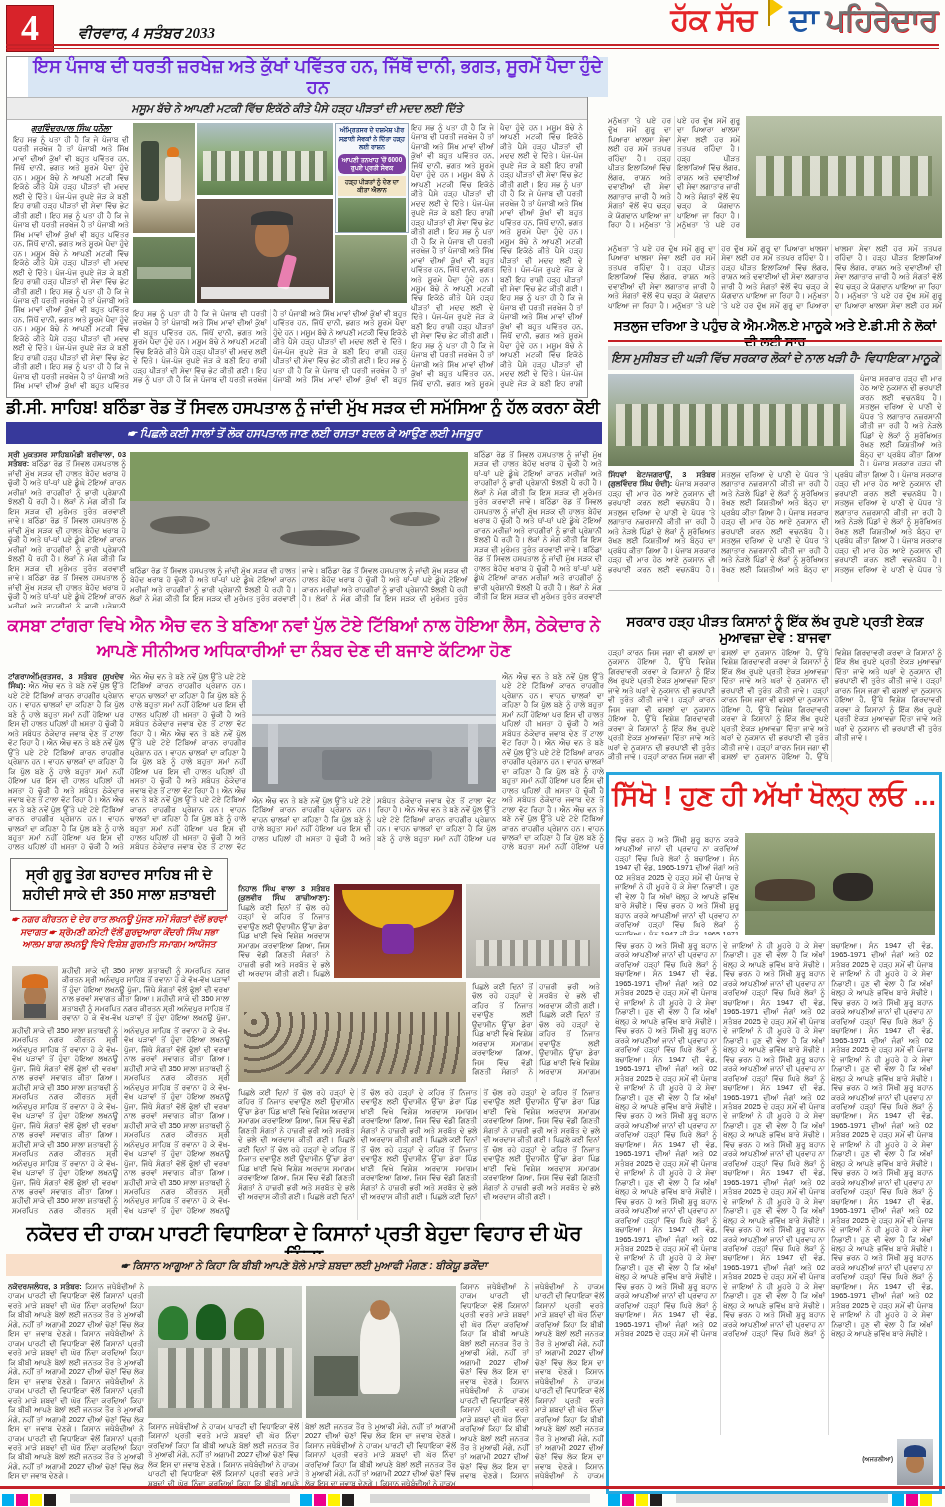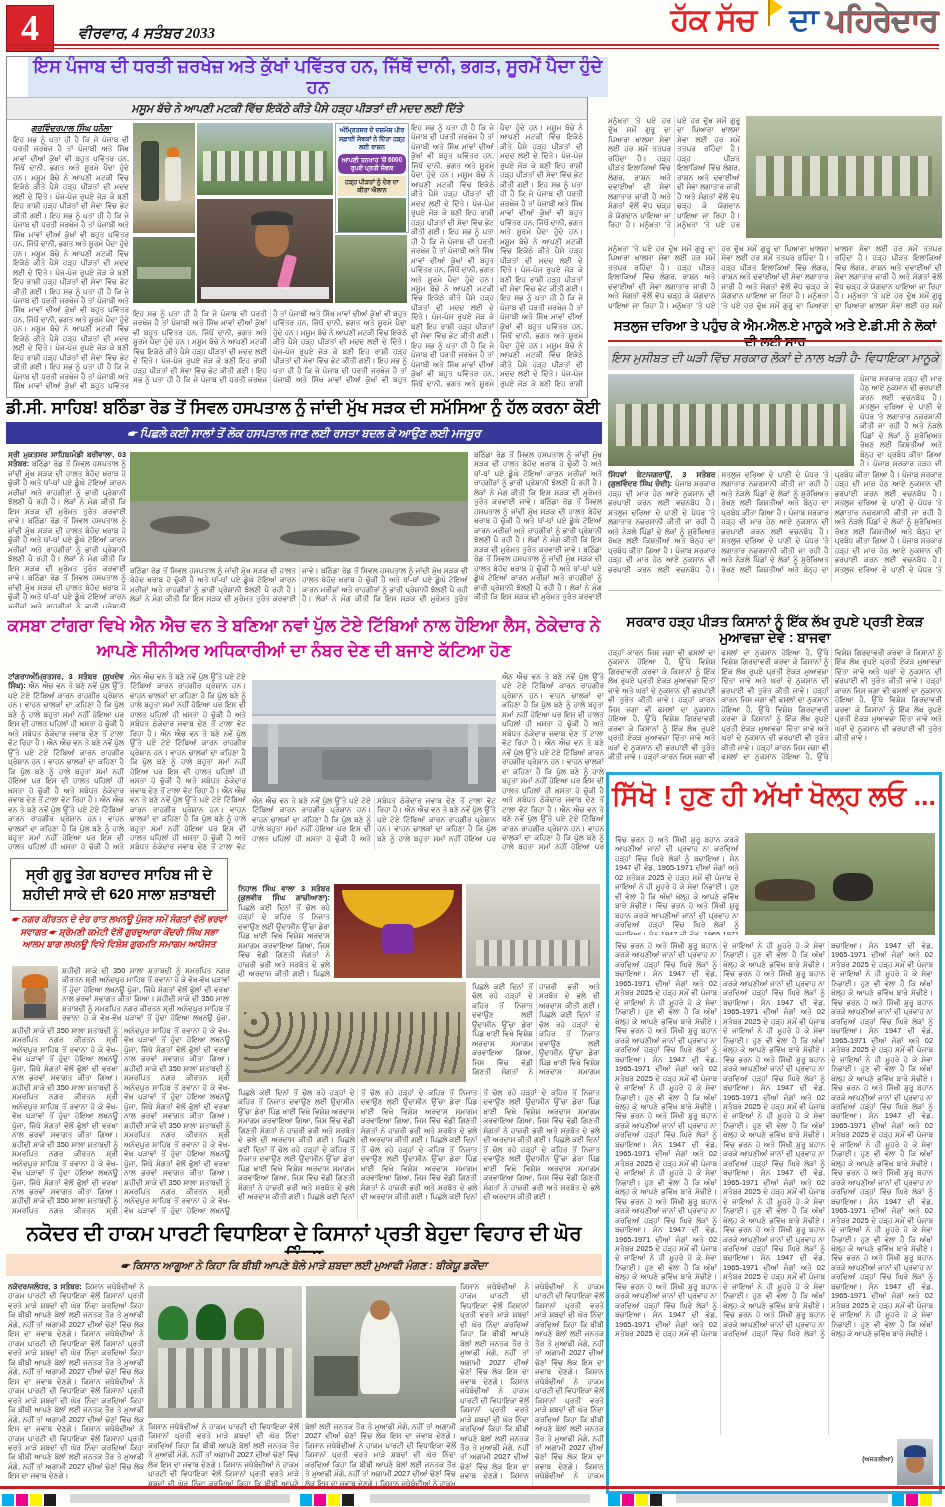--- a/index.html
+++ b/index.html
@@ -79,21 +79,21 @@
     <div class="photo abs" style="left:138px;top:68px;width:196px;height:122px;background:linear-gradient(180deg,#b9c2a8,#7d8a66);">
       <div class="abs" style="left:10px;top:40px;width:176px;height:40px;background:repeating-linear-gradient(90deg,#ecebe2 0 10px,#77865f 10px 18px);opacity:.8;"></div>
     </div>
     <div class="abs jtxt cols2" style="left:0;top:68px;width:132px;height:122px;">ਮਨੁੱਖਤਾ 'ਤੇ ਪਏ ਹਰ ਦੁੱਖ ਸਮੇਂ ਗੁਰੂ ਦਾ ਪਿਆਰਾ ਖਾਲਸਾ ਸੇਵਾ ਲਈ ਹਰ ਸਮੇਂ ਤਤਪਰ ਰਹਿੰਦਾ ਹੈ। ਹੜ੍ਹ ਪੀੜਤ ਇਲਾਕਿਆਂ ਵਿੱਚ ਲੰਗਰ, ਰਾਸ਼ਨ ਅਤੇ ਦਵਾਈਆਂ ਦੀ ਸੇਵਾ ਲਗਾਤਾਰ ਜਾਰੀ ਹੈ ਅਤੇ ਸੰਗਤਾਂ ਵੱਲੋਂ ਵੱਧ ਚੜ੍ਹ ਕੇ ਯੋਗਦਾਨ ਪਾਇਆ ਜਾ ਰਿਹਾ ਹੈ। ਮਨੁੱਖਤਾ 'ਤੇ ਪਏ ਹਰ ਦੁੱਖ ਸਮੇਂ ਗੁਰੂ ਦਾ ਪਿਆਰਾ ਖਾਲਸਾ ਸੇਵਾ ਲਈ ਹਰ ਸਮੇਂ ਤਤਪਰ ਰਹਿੰਦਾ ਹੈ। ਹੜ੍ਹ ਪੀੜਤ ਇਲਾਕਿਆਂ ਵਿੱਚ ਲੰਗਰ, ਰਾਸ਼ਨ ਅਤੇ ਦਵਾਈਆਂ ਦੀ ਸੇਵਾ ਲਗਾਤਾਰ ਜਾਰੀ ਹੈ ਅਤੇ ਸੰਗਤਾਂ ਵੱਲੋਂ ਵੱਧ ਚੜ੍ਹ ਕੇ ਯੋਗਦਾਨ ਪਾਇਆ ਜਾ ਰਿਹਾ ਹੈ। ਮਨੁੱਖਤਾ 'ਤੇ ਪਏ ਹਰ ਦੁੱਖ ਸਮੇਂ ਗੁਰੂ ਦਾ ਪਿਆਰਾ ਖਾਲਸਾ ਸੇਵਾ ਲਈ ਹਰ ਸਮੇਂ ਤਤਪਰ ਰਹਿੰਦਾ ਹੈ। ਹੜ੍ਹ ਪੀੜਤ ਇਲਾਕਿਆਂ ਵਿੱਚ ਲੰਗਰ, ਰਾਸ਼ਨ ਅਤੇ ਦਵਾਈਆਂ ਦੀ ਸੇਵਾ ਲਗਾਤਾਰ ਜਾਰੀ ਹੈ ਅਤੇ ਸੰਗਤਾਂ ਵੱਲੋਂ ਵੱਧ ਚੜ੍ਹ ਕੇ ਯੋਗਦਾਨ ਪਾਇਆ ਜਾ ਰਿਹਾ ਹੈ। ਮਨੁੱਖਤਾ 'ਤੇ ਪਏ ਹਰ ਦੁੱਖ ਸਮੇਂ ਗੁਰੂ ਦਾ ਪਿਆਰਾ ਖਾਲਸਾ ਸੇਵਾ ਲਈ ਹਰ ਸਮੇਂ ਤਤਪਰ ਰਹਿੰਦਾ ਹੈ। ਹੜ੍ਹ ਪੀੜਤ ਇਲਾਕਿਆਂ ਵਿੱਚ ਲੰਗਰ, ਰਾਸ਼ਨ ਅਤੇ ਦਵਾਈਆਂ ਦੀ ਸੇਵਾ ਲਗਾਤਾਰ ਜਾਰੀ ਹੈ ਅਤੇ ਸੰਗਤਾਂ ਵੱਲੋਂ ਵੱਧ ਚੜ੍ਹ ਕੇ ਯੋਗਦਾਨ ਪਾਇਆ ਜਾ ਰਿਹਾ ਹੈ।</div>
     <div class="abs jtxt cols3" style="left:0;top:196px;width:334px;height:72px;">ਮਨੁੱਖਤਾ 'ਤੇ ਪਏ ਹਰ ਦੁੱਖ ਸਮੇਂ ਗੁਰੂ ਦਾ ਪਿਆਰਾ ਖਾਲਸਾ ਸੇਵਾ ਲਈ ਹਰ ਸਮੇਂ ਤਤਪਰ ਰਹਿੰਦਾ ਹੈ। ਹੜ੍ਹ ਪੀੜਤ ਇਲਾਕਿਆਂ ਵਿੱਚ ਲੰਗਰ, ਰਾਸ਼ਨ ਅਤੇ ਦਵਾਈਆਂ ਦੀ ਸੇਵਾ ਲਗਾਤਾਰ ਜਾਰੀ ਹੈ ਅਤੇ ਸੰਗਤਾਂ ਵੱਲੋਂ ਵੱਧ ਚੜ੍ਹ ਕੇ ਯੋਗਦਾਨ ਪਾਇਆ ਜਾ ਰਿਹਾ ਹੈ। ਮਨੁੱਖਤਾ 'ਤੇ ਪਏ ਹਰ ਦੁੱਖ ਸਮੇਂ ਗੁਰੂ ਦਾ ਪਿਆਰਾ ਖਾਲਸਾ ਸੇਵਾ ਲਈ ਹਰ ਸਮੇਂ ਤਤਪਰ ਰਹਿੰਦਾ ਹੈ। ਹੜ੍ਹ ਪੀੜਤ ਇਲਾਕਿਆਂ ਵਿੱਚ ਲੰਗਰ, ਰਾਸ਼ਨ ਅਤੇ ਦਵਾਈਆਂ ਦੀ ਸੇਵਾ ਲਗਾਤਾਰ ਜਾਰੀ ਹੈ ਅਤੇ ਸੰਗਤਾਂ ਵੱਲੋਂ ਵੱਧ ਚੜ੍ਹ ਕੇ ਯੋਗਦਾਨ ਪਾਇਆ ਜਾ ਰਿਹਾ ਹੈ। ਮਨੁੱਖਤਾ 'ਤੇ ਪਏ ਹਰ ਦੁੱਖ ਸਮੇਂ ਗੁਰੂ ਦਾ ਪਿਆਰਾ ਖਾਲਸਾ ਸੇਵਾ ਲਈ ਹਰ ਸਮੇਂ ਤਤਪਰ ਰਹਿੰਦਾ ਹੈ। ਹੜ੍ਹ ਪੀੜਤ ਇਲਾਕਿਆਂ ਵਿੱਚ ਲੰਗਰ, ਰਾਸ਼ਨ ਅਤੇ ਦਵਾਈਆਂ ਦੀ ਸੇਵਾ ਲਗਾਤਾਰ ਜਾਰੀ ਹੈ ਅਤੇ ਸੰਗਤਾਂ ਵੱਲੋਂ ਵੱਧ ਚੜ੍ਹ ਕੇ ਯੋਗਦਾਨ ਪਾਇਆ ਜਾ ਰਿਹਾ ਹੈ। ਮਨੁੱਖਤਾ 'ਤੇ ਪਏ ਹਰ ਦੁੱਖ ਸਮੇਂ ਗੁਰੂ ਦਾ ਪਿਆਰਾ ਖਾਲਸਾ ਸੇਵਾ ਲਈ ਹਰ ਸਮੇਂ ਤਤਪਰ ਰਹਿੰਦਾ ਹੈ। ਹੜ੍ਹ ਪੀੜਤ ਇਲਾਕਿਆਂ ਵਿੱਚ ਲੰਗਰ, ਰਾਸ਼ਨ ਅਤੇ ਦਵਾਈਆਂ ਦੀ ਸੇਵਾ ਲਗਾਤਾਰ ਜਾਰੀ ਹੈ ਅਤੇ ਸੰਗਤਾਂ ਵੱਲੋਂ ਵੱਧ ਚੜ੍ਹ ਕੇ ਯੋਗਦਾਨ ਪਾਇਆ ਜਾ ਰਿਹਾ ਹੈ। ਮਨੁੱਖਤਾ 'ਤੇ ਪਏ ਹਰ ਦੁੱਖ ਸਮੇਂ ਗੁਰੂ ਦਾ ਪਿਆਰਾ ਖਾਲਸਾ ਸੇਵਾ ਲਈ ਹਰ ਸਮੇਂ ਤਤਪਰ ਰਹਿੰਦਾ ਹੈ। ਹੜ੍ਹ ਪੀੜਤ ਇਲਾਕਿਆਂ ਵਿੱਚ ਲੰਗਰ, ਰਾਸ਼ਨ ਅਤੇ ਦਵਾਈਆਂ ਦੀ ਸੇਵਾ ਲਗਾਤਾਰ ਜਾਰੀ ਹੈ ਅਤੇ ਸੰਗਤਾਂ ਵੱਲੋਂ ਵੱਧ ਚੜ੍ਹ ਕੇ ਯੋਗਦਾਨ ਪਾਇਆ ਜਾ ਰਿਹਾ ਹੈ।</div>
   </div>
 
   <div class="abs" style="left:608px;top:318px;width:334px;height:290px;">
     <div class="hl" style="font-size:13px;color:#000;">ਸਤਲੁਜ ਦਰਿਆ ਤੇ ਪਹੁੰਚ ਕੇ ਐਮ.ਐਲ.ਏ ਮਾਨੂਕੇ ਅਤੇ ਏ.ਡੀ.ਸੀ ਨੇ ਲੋਕਾਂ ਦੀ ਲਈ ਸਾਰ</div>
     <div class="abs" style="left:0;top:22px;width:334px;height:2px;background:#c42127;"></div>
-    <div class="band" style="position:absolute;left:0;top:28px;width:334px;height:24px;background:#dcdcdc;font-size:12px;font-weight:normal;font-style:italic;color:#222;">ਇਸ ਮੁਸੀਬਤ ਦੀ ਘੜੀ ਵਿੱਚ ਸਰਕਾਰ ਲੋਕਾਂ ਦੇ ਨਾਲ ਖੜੀ ਹੈ- ਵਿਧਾਇਕਾ ਮਾਨੂਕੇ</div>
+    <div class="band" style="position:absolute;left:0;top:28px;width:334px;height:24px;background:#dcdcdc;font-size:12px;font-weight:bold;font-style:italic;color:#222;">ਇਸ ਮੁਸੀਬਤ ਦੀ ਘੜੀ ਵਿੱਚ ਸਰਕਾਰ ਲੋਕਾਂ ਦੇ ਨਾਲ ਖੜੀ ਹੈ- ਵਿਧਾਇਕਾ ਮਾਨੂਕੇ</div>
     <div class="photo abs" style="left:0;top:56px;width:246px;height:92px;background:linear-gradient(180deg,#bcc6cd 0%,#93a37e 55%,#6c7c5a);">
       <div class="abs" style="left:8px;top:30px;width:230px;height:42px;background:repeating-linear-gradient(90deg,#e9e6da 0 9px,#6f7f5d 9px 16px);opacity:.85;"></div>
     </div>
     <div class="abs jtxt" style="left:252px;top:56px;width:82px;height:92px;">ਪੰਜਾਬ ਸਰਕਾਰ ਹੜ੍ਹ ਦੀ ਮਾਰ ਹੇਠ ਆਏ ਨੁਕਸਾਨ ਦੀ ਭਰਪਾਈ ਕਰਨ ਲਈ ਵਚਨਬੱਧ ਹੈ। ਸਤਲੁਜ ਦਰਿਆ ਦੇ ਪਾਣੀ ਦੇ ਪੱਧਰ 'ਤੇ ਲਗਾਤਾਰ ਨਜ਼ਰਸਾਨੀ ਕੀਤੀ ਜਾ ਰਹੀ ਹੈ ਅਤੇ ਨੇੜਲੇ ਪਿੰਡਾਂ ਦੇ ਲੋਕਾਂ ਨੂੰ ਸੁਰੱਖਿਅਤ ਰੱਖਣ ਲਈ ਕਿਸ਼ਤੀਆਂ ਅਤੇ ਬੰਨ੍ਹ ਦਾ ਪ੍ਰਬੰਧ ਕੀਤਾ ਗਿਆ ਹੈ। ਪੰਜਾਬ ਸਰਕਾਰ ਹੜ੍ਹ ਦੀ ਮਾਰ ਹੇਠ ਆਏ ਨੁਕਸਾਨ ਦੀ ਭਰਪਾਈ ਕਰਨ ਲਈ ਵਚਨਬੱਧ ਹੈ। ਸਤਲੁਜ ਦਰਿਆ ਦੇ ਪਾਣੀ ਦੇ ਪੱਧਰ 'ਤੇ ਲਗਾਤਾਰ ਨਜ਼ਰਸਾਨੀ ਕੀਤੀ ਜਾ ਰਹੀ ਹੈ ਅਤੇ ਨੇੜਲੇ ਪਿੰਡਾਂ ਦੇ ਲੋਕਾਂ ਨੂੰ ਸੁਰੱਖਿਅਤ ਰੱਖਣ ਲਈ ਕਿਸ਼ਤੀਆਂ ਅਤੇ ਬੰਨ੍ਹ ਦਾ ਪ੍ਰਬੰਧ ਕੀਤਾ ਗਿਆ ਹੈ। ਪੰਜਾਬ ਸਰਕਾਰ ਹੜ੍ਹ ਦੀ ਮਾਰ ਹੇਠ ਆਏ ਨੁਕਸਾਨ ਦੀ ਭਰਪਾਈ ਕਰਨ ਲਈ ਵਚਨਬੱਧ ਹੈ। ਸਤਲੁਜ ਦਰਿਆ ਦੇ ਪਾਣੀ ਦੇ ਪੱਧਰ 'ਤੇ ਲਗਾਤਾਰ ਨਜ਼ਰਸਾਨੀ ਕੀਤੀ ਜਾ ਰਹੀ ਹੈ ਅਤੇ ਨੇੜਲੇ ਪਿੰਡਾਂ ਦੇ ਲੋਕਾਂ ਨੂੰ ਸੁਰੱਖਿਅਤ ਰੱਖਣ ਲਈ ਕਿਸ਼ਤੀਆਂ ਅਤੇ ਬੰਨ੍ਹ ਦਾ ਪ੍ਰਬੰਧ ਕੀਤਾ ਗਿਆ ਹੈ।</div>
     <div class="abs jtxt cols3" style="left:0;top:152px;width:334px;height:112px;"><span class="dl">ਸਿੱਧਵਾਂ ਬੇਟ/ਜਗਰਾਉਂ, 3 ਸਤੰਬਰ (ਗੁਲਵਿੰਦਰ ਸਿੰਘ ਚੰਦੀ):</span> <span>ਪੰਜਾਬ ਸਰਕਾਰ ਹੜ੍ਹ ਦੀ ਮਾਰ ਹੇਠ ਆਏ ਨੁਕਸਾਨ ਦੀ ਭਰਪਾਈ ਕਰਨ ਲਈ ਵਚਨਬੱਧ ਹੈ। ਸਤਲੁਜ ਦਰਿਆ ਦੇ ਪਾਣੀ ਦੇ ਪੱਧਰ 'ਤੇ ਲਗਾਤਾਰ ਨਜ਼ਰਸਾਨੀ ਕੀਤੀ ਜਾ ਰਹੀ ਹੈ ਅਤੇ ਨੇੜਲੇ ਪਿੰਡਾਂ ਦੇ ਲੋਕਾਂ ਨੂੰ ਸੁਰੱਖਿਅਤ ਰੱਖਣ ਲਈ ਕਿਸ਼ਤੀਆਂ ਅਤੇ ਬੰਨ੍ਹ ਦਾ ਪ੍ਰਬੰਧ ਕੀਤਾ ਗਿਆ ਹੈ। ਪੰਜਾਬ ਸਰਕਾਰ ਹੜ੍ਹ ਦੀ ਮਾਰ ਹੇਠ ਆਏ ਨੁਕਸਾਨ ਦੀ ਭਰਪਾਈ ਕਰਨ ਲਈ ਵਚਨਬੱਧ ਹੈ। ਸਤਲੁਜ ਦਰਿਆ ਦੇ ਪਾਣੀ ਦੇ ਪੱਧਰ 'ਤੇ ਲਗਾਤਾਰ ਨਜ਼ਰਸਾਨੀ ਕੀਤੀ ਜਾ ਰਹੀ ਹੈ ਅਤੇ ਨੇੜਲੇ ਪਿੰਡਾਂ ਦੇ ਲੋਕਾਂ ਨੂੰ ਸੁਰੱਖਿਅਤ ਰੱਖਣ ਲਈ ਕਿਸ਼ਤੀਆਂ ਅਤੇ ਬੰਨ੍ਹ ਦਾ ਪ੍ਰਬੰਧ ਕੀਤਾ ਗਿਆ ਹੈ। ਪੰਜਾਬ ਸਰਕਾਰ ਹੜ੍ਹ ਦੀ ਮਾਰ ਹੇਠ ਆਏ ਨੁਕਸਾਨ ਦੀ ਭਰਪਾਈ ਕਰਨ ਲਈ ਵਚਨਬੱਧ ਹੈ। ਸਤਲੁਜ ਦਰਿਆ ਦੇ ਪਾਣੀ ਦੇ ਪੱਧਰ 'ਤੇ ਲਗਾਤਾਰ ਨਜ਼ਰਸਾਨੀ ਕੀਤੀ ਜਾ ਰਹੀ ਹੈ ਅਤੇ ਨੇੜਲੇ ਪਿੰਡਾਂ ਦੇ ਲੋਕਾਂ ਨੂੰ ਸੁਰੱਖਿਅਤ ਰੱਖਣ ਲਈ ਕਿਸ਼ਤੀਆਂ ਅਤੇ ਬੰਨ੍ਹ ਦਾ ਪ੍ਰਬੰਧ ਕੀਤਾ ਗਿਆ ਹੈ। ਪੰਜਾਬ ਸਰਕਾਰ ਹੜ੍ਹ ਦੀ ਮਾਰ ਹੇਠ ਆਏ ਨੁਕਸਾਨ ਦੀ ਭਰਪਾਈ ਕਰਨ ਲਈ ਵਚਨਬੱਧ ਹੈ। ਸਤਲੁਜ ਦਰਿਆ ਦੇ ਪਾਣੀ ਦੇ ਪੱਧਰ 'ਤੇ ਲਗਾਤਾਰ ਨਜ਼ਰਸਾਨੀ ਕੀਤੀ ਜਾ ਰਹੀ ਹੈ ਅਤੇ ਨੇੜਲੇ ਪਿੰਡਾਂ ਦੇ ਲੋਕਾਂ ਨੂੰ ਸੁਰੱਖਿਅਤ ਰੱਖਣ ਲਈ ਕਿਸ਼ਤੀਆਂ ਅਤੇ ਬੰਨ੍ਹ ਦਾ ਪ੍ਰਬੰਧ ਕੀਤਾ ਗਿਆ ਹੈ। ਪੰਜਾਬ ਸਰਕਾਰ ਹੜ੍ਹ ਦੀ ਮਾਰ ਹੇਠ ਆਏ ਨੁਕਸਾਨ ਦੀ ਭਰਪਾਈ ਕਰਨ ਲਈ ਵਚਨਬੱਧ ਹੈ। ਸਤਲੁਜ ਦਰਿਆ ਦੇ ਪਾਣੀ ਦੇ ਪੱਧਰ 'ਤੇ ਲਗਾਤਾਰ ਨਜ਼ਰਸਾਨੀ ਕੀਤੀ ਜਾ ਰਹੀ ਹੈ ਅਤੇ ਨੇੜਲੇ ਪਿੰਡਾਂ ਦੇ ਲੋਕਾਂ ਨੂੰ ਸੁਰੱਖਿਅਤ ਰੱਖਣ ਲਈ ਕਿਸ਼ਤੀਆਂ ਅਤੇ ਬੰਨ੍ਹ ਦਾ ਪ੍ਰਬੰਧ ਕੀਤਾ ਗਿਆ ਹੈ।</span></div>
     <div class="abs" style="left:0;top:272px;width:334px;height:1px;background:#bbb;"></div>
   </div>
 
   <div class="abs" style="left:608px;top:614px;width:334px;height:152px;">
     <div class="hl" style="font-size:13.5px;color:#000;">ਸਰਕਾਰ ਹੜ੍ਹ ਪੀੜਤ ਕਿਸਾਨਾਂ ਨੂੰ ਇੱਕ ਲੱਖ ਰੁਪਏ ਪ੍ਰਤੀ ਏਕੜ ਮੁਆਵਜ਼ਾ ਦੇਵੇ : ਬਾਜਵਾ</div>
@@ -139,21 +139,21 @@
       <div class="abs" style="left:0;top:36px;width:244px;height:8px;background:#dfe3e7;"></div>
       <div class="abs" style="left:16px;top:44px;width:10px;height:60px;background:#c7cbd0;"></div>
       <div class="abs" style="left:216px;top:44px;width:10px;height:60px;background:#c7cbd0;"></div>
       <div class="abs" style="left:70px;top:70px;width:110px;height:30px;background:#7c8085;border-radius:4px;"></div>
     </div>
     <div class="abs jtxt cols2" style="left:246px;top:182px;width:244px;height:54px;">ਐਨ ਐਚ ਵਨ ਤੇ ਬਣੇ ਨਵੇਂ ਪੁੱਲ ਉੱਤੇ ਪਏ ਟੋਏ ਟਿੱਬਿਆਂ ਕਾਰਨ ਰਾਹਗੀਰ ਪ੍ਰੇਸ਼ਾਨ ਹਨ। ਵਾਹਨ ਚਾਲਕਾਂ ਦਾ ਕਹਿਣਾ ਹੈ ਕਿ ਪੁੱਲ ਬਣੇ ਨੂੰ ਹਾਲੇ ਬਹੁਤਾ ਸਮਾਂ ਨਹੀਂ ਹੋਇਆ ਪਰ ਇਸ ਦੀ ਹਾਲਤ ਪਹਿਲਾਂ ਹੀ ਖ਼ਸਤਾ ਹੋ ਚੁੱਕੀ ਹੈ ਅਤੇ ਸਬੰਧਤ ਠੇਕੇਦਾਰ ਜਵਾਬ ਦੇਣ ਤੋਂ ਟਾਲਾ ਵੱਟ ਰਿਹਾ ਹੈ। ਐਨ ਐਚ ਵਨ ਤੇ ਬਣੇ ਨਵੇਂ ਪੁੱਲ ਉੱਤੇ ਪਏ ਟੋਏ ਟਿੱਬਿਆਂ ਕਾਰਨ ਰਾਹਗੀਰ ਪ੍ਰੇਸ਼ਾਨ ਹਨ। ਵਾਹਨ ਚਾਲਕਾਂ ਦਾ ਕਹਿਣਾ ਹੈ ਕਿ ਪੁੱਲ ਬਣੇ ਨੂੰ ਹਾਲੇ ਬਹੁਤਾ ਸਮਾਂ ਨਹੀਂ ਹੋਇਆ ਪਰ ਇਸ ਦੀ ਹਾਲਤ ਪਹਿਲਾਂ ਹੀ ਖ਼ਸਤਾ ਹੋ ਚੁੱਕੀ ਹੈ ਅਤੇ ਸਬੰਧਤ ਠੇਕੇਦਾਰ ਜਵਾਬ ਦੇਣ ਤੋਂ ਟਾਲਾ ਵੱਟ ਰਿਹਾ ਹੈ। ਐਨ ਐਚ ਵਨ ਤੇ ਬਣੇ ਨਵੇਂ ਪੁੱਲ ਉੱਤੇ ਪਏ ਟੋਏ ਟਿੱਬਿਆਂ ਕਾਰਨ ਰਾਹਗੀਰ ਪ੍ਰੇਸ਼ਾਨ ਹਨ। ਵਾਹਨ ਚਾਲਕਾਂ ਦਾ ਕਹਿਣਾ ਹੈ ਕਿ ਪੁੱਲ ਬਣੇ ਨੂੰ ਹਾਲੇ ਬਹੁਤਾ ਸਮਾਂ ਨਹੀਂ ਹੋਇਆ ਪਰ ਇਸ ਦੀ ਹਾਲਤ ਪਹਿਲਾਂ ਹੀ ਖ਼ਸਤਾ ਹੋ ਚੁੱਕੀ ਹੈ ਅਤੇ ਸਬੰਧਤ ਠੇਕੇਦਾਰ ਜਵਾਬ ਦੇਣ ਤੋਂ ਟਾਲਾ ਵੱਟ ਰਿਹਾ ਹੈ।</div>
     <div class="abs jtxt" style="left:496px;top:58px;width:102px;height:178px;">ਐਨ ਐਚ ਵਨ ਤੇ ਬਣੇ ਨਵੇਂ ਪੁੱਲ ਉੱਤੇ ਪਏ ਟੋਏ ਟਿੱਬਿਆਂ ਕਾਰਨ ਰਾਹਗੀਰ ਪ੍ਰੇਸ਼ਾਨ ਹਨ। ਵਾਹਨ ਚਾਲਕਾਂ ਦਾ ਕਹਿਣਾ ਹੈ ਕਿ ਪੁੱਲ ਬਣੇ ਨੂੰ ਹਾਲੇ ਬਹੁਤਾ ਸਮਾਂ ਨਹੀਂ ਹੋਇਆ ਪਰ ਇਸ ਦੀ ਹਾਲਤ ਪਹਿਲਾਂ ਹੀ ਖ਼ਸਤਾ ਹੋ ਚੁੱਕੀ ਹੈ ਅਤੇ ਸਬੰਧਤ ਠੇਕੇਦਾਰ ਜਵਾਬ ਦੇਣ ਤੋਂ ਟਾਲਾ ਵੱਟ ਰਿਹਾ ਹੈ। ਐਨ ਐਚ ਵਨ ਤੇ ਬਣੇ ਨਵੇਂ ਪੁੱਲ ਉੱਤੇ ਪਏ ਟੋਏ ਟਿੱਬਿਆਂ ਕਾਰਨ ਰਾਹਗੀਰ ਪ੍ਰੇਸ਼ਾਨ ਹਨ। ਵਾਹਨ ਚਾਲਕਾਂ ਦਾ ਕਹਿਣਾ ਹੈ ਕਿ ਪੁੱਲ ਬਣੇ ਨੂੰ ਹਾਲੇ ਬਹੁਤਾ ਸਮਾਂ ਨਹੀਂ ਹੋਇਆ ਪਰ ਇਸ ਦੀ ਹਾਲਤ ਪਹਿਲਾਂ ਹੀ ਖ਼ਸਤਾ ਹੋ ਚੁੱਕੀ ਹੈ ਅਤੇ ਸਬੰਧਤ ਠੇਕੇਦਾਰ ਜਵਾਬ ਦੇਣ ਤੋਂ ਟਾਲਾ ਵੱਟ ਰਿਹਾ ਹੈ। ਐਨ ਐਚ ਵਨ ਤੇ ਬਣੇ ਨਵੇਂ ਪੁੱਲ ਉੱਤੇ ਪਏ ਟੋਏ ਟਿੱਬਿਆਂ ਕਾਰਨ ਰਾਹਗੀਰ ਪ੍ਰੇਸ਼ਾਨ ਹਨ। ਵਾਹਨ ਚਾਲਕਾਂ ਦਾ ਕਹਿਣਾ ਹੈ ਕਿ ਪੁੱਲ ਬਣੇ ਨੂੰ ਹਾਲੇ ਬਹੁਤਾ ਸਮਾਂ ਨਹੀਂ ਹੋਇਆ ਪਰ ਇਸ ਦੀ ਹਾਲਤ ਪਹਿਲਾਂ ਹੀ ਖ਼ਸਤਾ ਹੋ ਚੁੱਕੀ ਹੈ ਅਤੇ ਸਬੰਧਤ ਠੇਕੇਦਾਰ ਜਵਾਬ ਦੇਣ ਤੋਂ ਟਾਲਾ ਵੱਟ ਰਿਹਾ ਹੈ। ਐਨ ਐਚ ਵਨ ਤੇ ਬਣੇ ਨਵੇਂ ਪੁੱਲ ਉੱਤੇ ਪਏ ਟੋਏ ਟਿੱਬਿਆਂ ਕਾਰਨ ਰਾਹਗੀਰ ਪ੍ਰੇਸ਼ਾਨ ਹਨ। ਵਾਹਨ ਚਾਲਕਾਂ ਦਾ ਕਹਿਣਾ ਹੈ ਕਿ ਪੁੱਲ ਬਣੇ ਨੂੰ ਹਾਲੇ ਬਹੁਤਾ ਸਮਾਂ ਨਹੀਂ ਹੋਇਆ ਪਰ ਇਸ ਦੀ ਹਾਲਤ ਪਹਿਲਾਂ ਹੀ ਖ਼ਸਤਾ ਹੋ ਚੁੱਕੀ ਹੈ ਅਤੇ ਸਬੰਧਤ ਠੇਕੇਦਾਰ ਜਵਾਬ ਦੇਣ ਤੋਂ ਟਾਲਾ ਵੱਟ ਰਿਹਾ ਹੈ।</div>
   </div>
 
   <div class="abs" style="left:6px;top:856px;width:226px;height:366px;">
-    <div class="hl" style="margin:2px 4px;border:1px solid #777;padding:6px 4px;font-size:14.5px;line-height:1.35;color:#000;">ਸ੍ਰੀ ਗੁਰੂ ਤੇਗ ਬਹਾਦਰ ਸਾਹਿਬ ਜੀ ਦੇ ਸ਼ਹੀਦੀ ਸਾਕੇ ਦੀ 620 ਸਾਲਾ ਸ਼ਤਾਬਦੀ</div>
+    <div class="hl" style="margin:2px 4px;border:1px solid #777;padding:6px 4px;font-size:14.5px;line-height:1.35;color:#000;">ਸ੍ਰੀ ਗੁਰੂ ਤੇਗ ਬਹਾਦਰ ਸਾਹਿਬ ਜੀ ਦੇ ਸ਼ਹੀਦੀ ਸਾਕੇ ਦੀ 350 ਸਾਲਾ ਸ਼ਤਾਬਦੀ</div>
     <div class="hl" style="margin:2px 4px;font-size:9px;font-style:italic;color:#cc1111;line-height:1.4;">☛ ਨਗਰ ਕੀਰਤਨ ਦੇ ਦੇਰ ਰਾਤ ਲਖਨਊ ਪੁੱਜਣ ਸਮੇਂ ਸੰਗਤਾਂ ਵੱਲੋਂ ਭਰਵਾਂ ਸਵਾਗਤ ☛ ਸ਼੍ਰੋਮਣੀ ਕਮੇਟੀ ਵੱਲੋਂ ਗੁਰਦੁਆਰਾ ਕੇਂਦਰੀ ਸਿੰਘ ਸਭਾ ਆਲਮ ਬਾਗ ਲਖਨਊ ਵਿਖੇ ਵਿਸ਼ੇਸ਼ ਗੁਰਮਤਿ ਸਮਾਗਮ ਆਯੋਜਤ</div>
     <div class="photo abs" style="left:6px;top:110px;width:46px;height:54px;background:linear-gradient(180deg,#d8d2c6,#a99e8c);">
       <div class="abs" style="left:12px;top:18px;width:22px;height:24px;background:#ad7a50;border-radius:45%;"></div>
       <div class="abs" style="left:10px;top:8px;width:26px;height:14px;background:#d86f1f;border-radius:50% 50% 0 0;"></div>
       <div class="abs" style="left:12px;top:38px;width:22px;height:14px;background:#555;"></div>
     </div>
     <div class="abs jtxt" style="left:56px;top:110px;width:168px;height:56px;">ਸ਼ਹੀਦੀ ਸਾਕੇ ਦੀ 350 ਸਾਲਾ ਸ਼ਤਾਬਦੀ ਨੂੰ ਸਮਰਪਿਤ ਨਗਰ ਕੀਰਤਨ ਸ੍ਰੀ ਅਨੰਦਪੁਰ ਸਾਹਿਬ ਤੋਂ ਰਵਾਨਾ ਹੋ ਕੇ ਵੱਖ-ਵੱਖ ਪੜਾਵਾਂ ਤੋਂ ਹੁੰਦਾ ਹੋਇਆ ਲਖਨਊ ਪੁੱਜਾ, ਜਿੱਥੇ ਸੰਗਤਾਂ ਵੱਲੋਂ ਫੁੱਲਾਂ ਦੀ ਵਰਖਾ ਨਾਲ ਭਰਵਾਂ ਸਵਾਗਤ ਕੀਤਾ ਗਿਆ। ਸ਼ਹੀਦੀ ਸਾਕੇ ਦੀ 350 ਸਾਲਾ ਸ਼ਤਾਬਦੀ ਨੂੰ ਸਮਰਪਿਤ ਨਗਰ ਕੀਰਤਨ ਸ੍ਰੀ ਅਨੰਦਪੁਰ ਸਾਹਿਬ ਤੋਂ ਰਵਾਨਾ ਹੋ ਕੇ ਵੱਖ-ਵੱਖ ਪੜਾਵਾਂ ਤੋਂ ਹੁੰਦਾ ਹੋਇਆ ਲਖਨਊ ਪੁੱਜਾ, ਜਿੱਥੇ ਸੰਗਤਾਂ ਵੱਲੋਂ ਫੁੱਲਾਂ ਦੀ ਵਰਖਾ ਨਾਲ ਭਰਵਾਂ ਸਵਾਗਤ ਕੀਤਾ ਗਿਆ।</div>
     <div class="abs jtxt cols2" style="left:6px;top:170px;width:218px;height:192px;">ਸ਼ਹੀਦੀ ਸਾਕੇ ਦੀ 350 ਸਾਲਾ ਸ਼ਤਾਬਦੀ ਨੂੰ ਸਮਰਪਿਤ ਨਗਰ ਕੀਰਤਨ ਸ੍ਰੀ ਅਨੰਦਪੁਰ ਸਾਹਿਬ ਤੋਂ ਰਵਾਨਾ ਹੋ ਕੇ ਵੱਖ-ਵੱਖ ਪੜਾਵਾਂ ਤੋਂ ਹੁੰਦਾ ਹੋਇਆ ਲਖਨਊ ਪੁੱਜਾ, ਜਿੱਥੇ ਸੰਗਤਾਂ ਵੱਲੋਂ ਫੁੱਲਾਂ ਦੀ ਵਰਖਾ ਨਾਲ ਭਰਵਾਂ ਸਵਾਗਤ ਕੀਤਾ ਗਿਆ। ਸ਼ਹੀਦੀ ਸਾਕੇ ਦੀ 350 ਸਾਲਾ ਸ਼ਤਾਬਦੀ ਨੂੰ ਸਮਰਪਿਤ ਨਗਰ ਕੀਰਤਨ ਸ੍ਰੀ ਅਨੰਦਪੁਰ ਸਾਹਿਬ ਤੋਂ ਰਵਾਨਾ ਹੋ ਕੇ ਵੱਖ-ਵੱਖ ਪੜਾਵਾਂ ਤੋਂ ਹੁੰਦਾ ਹੋਇਆ ਲਖਨਊ ਪੁੱਜਾ, ਜਿੱਥੇ ਸੰਗਤਾਂ ਵੱਲੋਂ ਫੁੱਲਾਂ ਦੀ ਵਰਖਾ ਨਾਲ ਭਰਵਾਂ ਸਵਾਗਤ ਕੀਤਾ ਗਿਆ। ਸ਼ਹੀਦੀ ਸਾਕੇ ਦੀ 350 ਸਾਲਾ ਸ਼ਤਾਬਦੀ ਨੂੰ ਸਮਰਪਿਤ ਨਗਰ ਕੀਰਤਨ ਸ੍ਰੀ ਅਨੰਦਪੁਰ ਸਾਹਿਬ ਤੋਂ ਰਵਾਨਾ ਹੋ ਕੇ ਵੱਖ-ਵੱਖ ਪੜਾਵਾਂ ਤੋਂ ਹੁੰਦਾ ਹੋਇਆ ਲਖਨਊ ਪੁੱਜਾ, ਜਿੱਥੇ ਸੰਗਤਾਂ ਵੱਲੋਂ ਫੁੱਲਾਂ ਦੀ ਵਰਖਾ ਨਾਲ ਭਰਵਾਂ ਸਵਾਗਤ ਕੀਤਾ ਗਿਆ। ਸ਼ਹੀਦੀ ਸਾਕੇ ਦੀ 350 ਸਾਲਾ ਸ਼ਤਾਬਦੀ ਨੂੰ ਸਮਰਪਿਤ ਨਗਰ ਕੀਰਤਨ ਸ੍ਰੀ ਅਨੰਦਪੁਰ ਸਾਹਿਬ ਤੋਂ ਰਵਾਨਾ ਹੋ ਕੇ ਵੱਖ-ਵੱਖ ਪੜਾਵਾਂ ਤੋਂ ਹੁੰਦਾ ਹੋਇਆ ਲਖਨਊ ਪੁੱਜਾ, ਜਿੱਥੇ ਸੰਗਤਾਂ ਵੱਲੋਂ ਫੁੱਲਾਂ ਦੀ ਵਰਖਾ ਨਾਲ ਭਰਵਾਂ ਸਵਾਗਤ ਕੀਤਾ ਗਿਆ। ਸ਼ਹੀਦੀ ਸਾਕੇ ਦੀ 350 ਸਾਲਾ ਸ਼ਤਾਬਦੀ ਨੂੰ ਸਮਰਪਿਤ ਨਗਰ ਕੀਰਤਨ ਸ੍ਰੀ ਅਨੰਦਪੁਰ ਸਾਹਿਬ ਤੋਂ ਰਵਾਨਾ ਹੋ ਕੇ ਵੱਖ-ਵੱਖ ਪੜਾਵਾਂ ਤੋਂ ਹੁੰਦਾ ਹੋਇਆ ਲਖਨਊ ਪੁੱਜਾ, ਜਿੱਥੇ ਸੰਗਤਾਂ ਵੱਲੋਂ ਫੁੱਲਾਂ ਦੀ ਵਰਖਾ ਨਾਲ ਭਰਵਾਂ ਸਵਾਗਤ ਕੀਤਾ ਗਿਆ। ਸ਼ਹੀਦੀ ਸਾਕੇ ਦੀ 350 ਸਾਲਾ ਸ਼ਤਾਬਦੀ ਨੂੰ ਸਮਰਪਿਤ ਨਗਰ ਕੀਰਤਨ ਸ੍ਰੀ ਅਨੰਦਪੁਰ ਸਾਹਿਬ ਤੋਂ ਰਵਾਨਾ ਹੋ ਕੇ ਵੱਖ-ਵੱਖ ਪੜਾਵਾਂ ਤੋਂ ਹੁੰਦਾ ਹੋਇਆ ਲਖਨਊ ਪੁੱਜਾ, ਜਿੱਥੇ ਸੰਗਤਾਂ ਵੱਲੋਂ ਫੁੱਲਾਂ ਦੀ ਵਰਖਾ ਨਾਲ ਭਰਵਾਂ ਸਵਾਗਤ ਕੀਤਾ ਗਿਆ। ਸ਼ਹੀਦੀ ਸਾਕੇ ਦੀ 350 ਸਾਲਾ ਸ਼ਤਾਬਦੀ ਨੂੰ ਸਮਰਪਿਤ ਨਗਰ ਕੀਰਤਨ ਸ੍ਰੀ ਅਨੰਦਪੁਰ ਸਾਹਿਬ ਤੋਂ ਰਵਾਨਾ ਹੋ ਕੇ ਵੱਖ-ਵੱਖ ਪੜਾਵਾਂ ਤੋਂ ਹੁੰਦਾ ਹੋਇਆ ਲਖਨਊ ਪੁੱਜਾ, ਜਿੱਥੇ ਸੰਗਤਾਂ ਵੱਲੋਂ ਫੁੱਲਾਂ ਦੀ ਵਰਖਾ ਨਾਲ ਭਰਵਾਂ ਸਵਾਗਤ ਕੀਤਾ ਗਿਆ।</div>
   </div>
 

